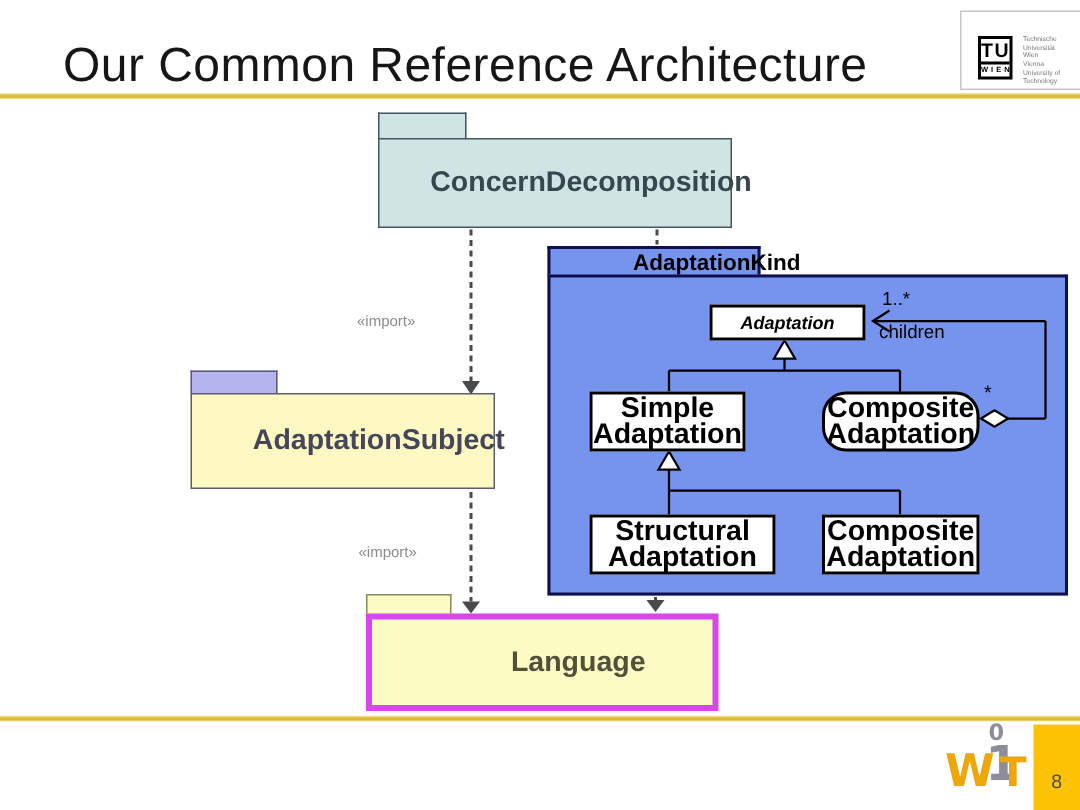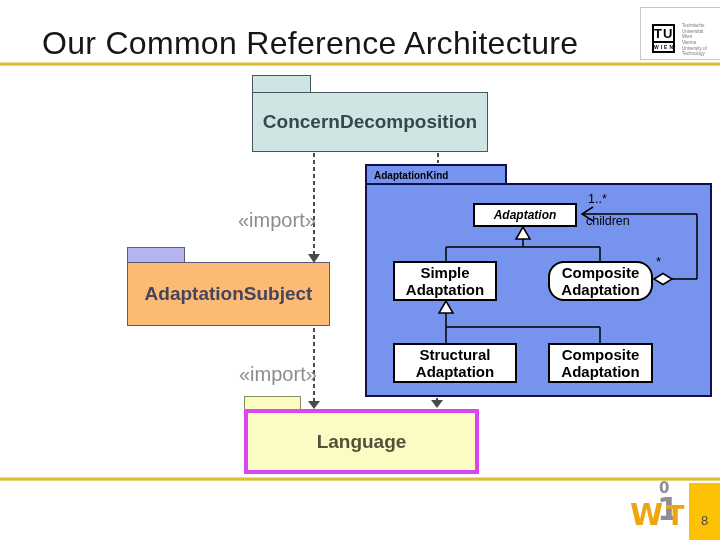--- a/index.html
+++ b/index.html
@@ -25,60 +25,60 @@
     border:2px solid #000; box-sizing:border-box; text-align:center; background:#fff; }
   .tu-abbr { display:block; font-size:13px; font-weight:bold; line-height:15px;
     border-bottom:2px solid #000; letter-spacing:1px; }
   .tu-city { display:block; font-size:5px; font-weight:bold; letter-spacing:2px; line-height:8px; }
   .tu-text { position:absolute; left:41px; color:#787878; font-size:4.5px;
     line-height:5.5px; white-space:pre-line; }
   .tu-text.de { top:15px; }
   .tu-text.en { top:32px; }
 
   
-  .pkg-tab, .pkg-body { position:absolute; box-sizing:border-box; z-index:1; }
+  .pkg-tab, .pkg-body { position:absolute; box-sizing:border-box; z-index:1;padding-left:48px; }
   .pkg-body { display:flex; align-items:center; justify-content:center; }
   .pkg-label { font-weight:bold; font-size:19px; }
 
   .concern-tab  { left:252px; top:75px;  width:59px;  height:18px; background:#cfe5e3; border:1px solid #46555f; border-bottom:none; }
   .concern-body { left:252px; top:92px;  width:236px; height:60px; background:#cfe5e3; border:1px solid #46555f; }
   .concern-body .pkg-label { color:#37474f; }
 
   .subject-tab  { left:127px; top:247px; width:58px;  height:16px; background:#b6b4ef; border:1px solid #5c5c74; border-bottom:none; }
-  .subject-body { left:127px; top:262px; width:203px; height:64px; background:#fdba74; border:1px solid #5c5c74; }
+  .subject-body { left:127px; top:262px; width:203px; height:64px; background:#fef9c3; border:1px solid #5c5c74; }
   .subject-body .pkg-label { color:#45455c; }
 
   .language-tab  { left:244px; top:396px; width:57px;  height:14px; background:#fbfbc3; border:1px solid #8a8a60; border-bottom:none; }
   .language-body { left:244px; top:409px; width:235px; height:65px; background:#fbfbc3; border:4px solid #d946ef; }
   .language-body .pkg-label { color:#51513a; }
 
   .kind-tab  { left:365px; top:164px; width:142px; height:20px; background:#7693ee;
     border:2px solid #10104e; border-bottom:none; display:flex; align-items:center; }
-  .kind-tab .pkg-label { color:#000; font-size:10px; padding-left:7px; }
+  .kind-tab .pkg-label { color:#000; font-size:15px; padding-left:7px; }
   .kind-body { left:365px; top:183px; width:347px; height:214px; background:#7693ee; border:2px solid #10104e; }
 
   
   .connectors { position:absolute; left:0; top:0; z-index:2; pointer-events:none; }
 
   
   .cls { position:absolute; background:#fff; border:2px solid #000; box-sizing:border-box;
     display:flex; align-items:center; justify-content:center; text-align:center;
-    font-weight:bold; font-size:15px; line-height:17px; color:#000; z-index:3; padding:0 2px; }
+    font-weight:bold; font-size:19px; line-height:17px; color:#000; z-index:3; padding:0 2px; }
   .cls.adaptation  { left:473px; top:203px; width:104px; height:24px; font-style:italic; font-size:12px; }
   .cls.simple      { left:393px; top:261px; width:104px; height:40px; }
   .cls.composite   { left:548px; top:261px; width:105px; height:40px;border-radius:16px; }
   .cls.structural  { left:393px; top:343px; width:124px; height:40px; }
   .cls.behavioral  { left:548px; top:343px; width:105px; height:40px; }
 
   
   .edge-label { position:absolute; font-size:12.5px; color:#000; z-index:3; white-space:nowrap; }
   .lbl-mult     { left:588px; top:192px; }
   .lbl-children { left:586px; top:214px; }
   .lbl-star     { left:656px; top:254px; font-size:13px; }
-  .import-label { position:absolute; font-size:20px; color:#8c8c8c; z-index:3; white-space:nowrap; }
+  .import-label { position:absolute; font-size:10px; color:#8c8c8c; z-index:3; white-space:nowrap; }
   .import-1 { left:238px; top:209px; }
   .import-2 { left:239px; top:363px; }
 
   
   .wit { position:absolute; font-weight:bold; z-index:5; font-family:"DejaVu Sans", sans-serif; }
   .wit-w    { left:630px; top:497px; font-size:30px; color:#eda70a; }
   .wit-zero { left:659px; top:479px; font-size:15px; color:#8d8d99; }
   .wit-one  { left:657px; top:490px; font-size:32px; color:#8d8d99; }
   .wit-t    { left:666px; top:500px; font-size:27px; color:#eda70a; }
   .page-badge { position:absolute; left:689px; top:483px; width:31px; height:57px;

